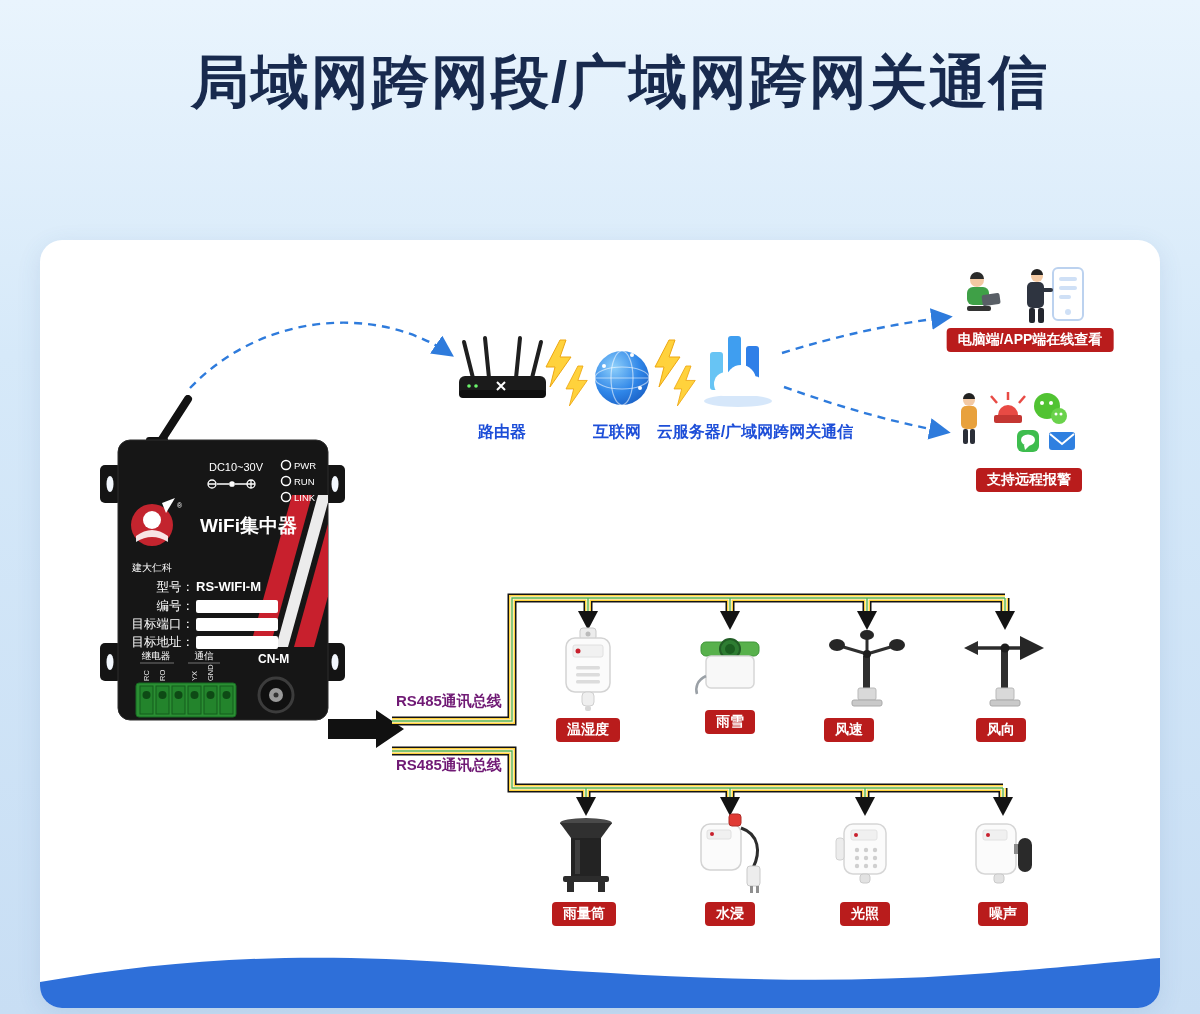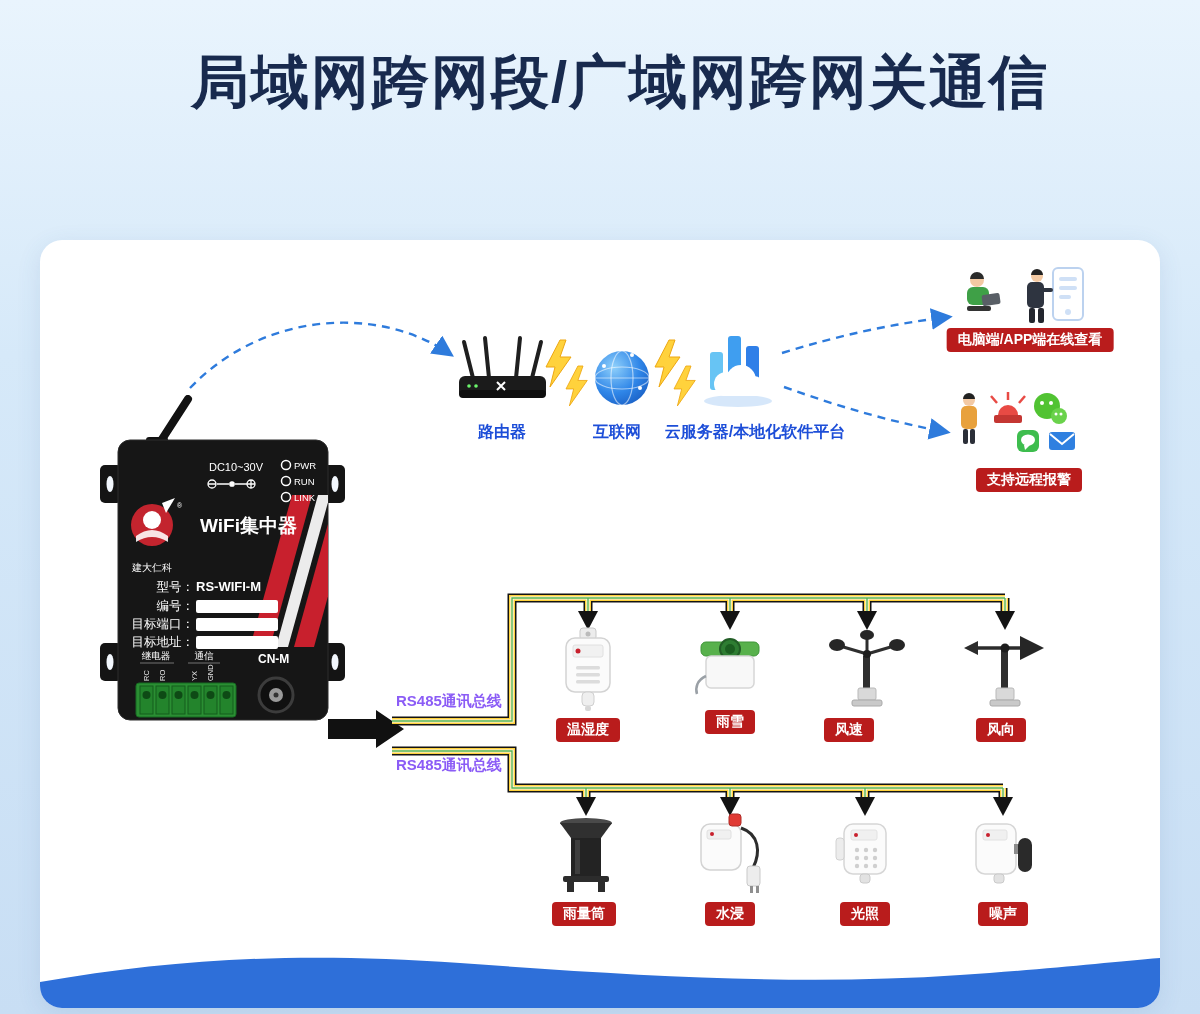--- a/index.html
+++ b/index.html
@@ -11,21 +11,21 @@
   .subtitle{position:absolute;top:168px;left:0;width:100%;text-align:center;
          font-size:34px;font-weight:700;color:#1f6be4;}
   .panel{position:absolute;left:40px;top:240px;width:1120px;height:768px;
          background:#ffffff;border-radius:22px;overflow:hidden;
          box-shadow:0 6px 24px rgba(60,100,160,.12);}
   .lbl{position:absolute;transform:translateX(-50%);font-size:16px;color:#1d4ed8;
        white-space:nowrap;font-weight:600;z-index:5;}
   .badge{position:absolute;transform:translateX(-50%);background:#b91c1c;color:#fff;
        font-size:14px;line-height:1;padding:4px 11px 6px;border-radius:4px;
        white-space:nowrap;font-weight:600;z-index:6;}
-  .rsl{position:absolute;font-size:15px;color:#8b5cf6;font-weight:600;z-index:6;}
+  .rsl{position:absolute;font-size:15px;color:#701a75;font-weight:600;z-index:6;}
   .sensor-img{position:absolute;width:90px;height:90px;z-index:4;}
   .netico{position:absolute;z-index:4;}
   .wave{position:absolute;left:0;bottom:0;width:1120px;height:58px;z-index:2;}
   .links{position:absolute;left:0;top:0;width:1120px;height:768px;z-index:3;pointer-events:none;}
   .device{position:absolute;left:60px;top:155px;width:245px;height:350px;z-index:4;}
 </style>
 </head>
 <body>
 
 <div class="stage">
@@ -225,21 +225,21 @@
         <rect x="34" y="10" width="13" height="54" rx="3" fill="#3f9ef0"></rect>
         <rect x="52" y="20" width="13" height="44" rx="3" fill="#2f7fe8"></rect>
         <g fill="#fff">
           <circle cx="32" cy="58" r="12"></circle>
             <circle cx="47" cy="54" r="15"></circle>
             <circle cx="60" cy="60" r="10"></circle>
           <rect x="24" y="58" width="44" height="12" rx="6"></rect>
         </g>
       </svg>
     </div>
-    <div class="lbl" style="left:715px;top:182px">云服务器/本地化软件平台</div>
+    <div class="lbl" style="left:715px;top:182px">云服务器/广域网跨网关通信</div>
 
     <div class="netico" style="left:915px;top:24px;width:150px;height:64px">
       <svg width="150" height="64" viewBox="0 0 150 64">
         <g>
           <circle cx="22" cy="16" r="7" fill="#f3c9a3"></circle>
           <path d="M15,15 a7,7 0 0 1 14,0 z" fill="#2b2b2b"></path>
           <rect x="12" y="23" width="22" height="18" rx="6" fill="#3fa047"></rect>
           <rect x="27" y="30" width="18" height="11" rx="2" fill="#595f66" transform="rotate(-8 36 35)"></rect>
           <rect x="12" y="42" width="24" height="5" rx="2" fill="#333"></rect>
         </g>

